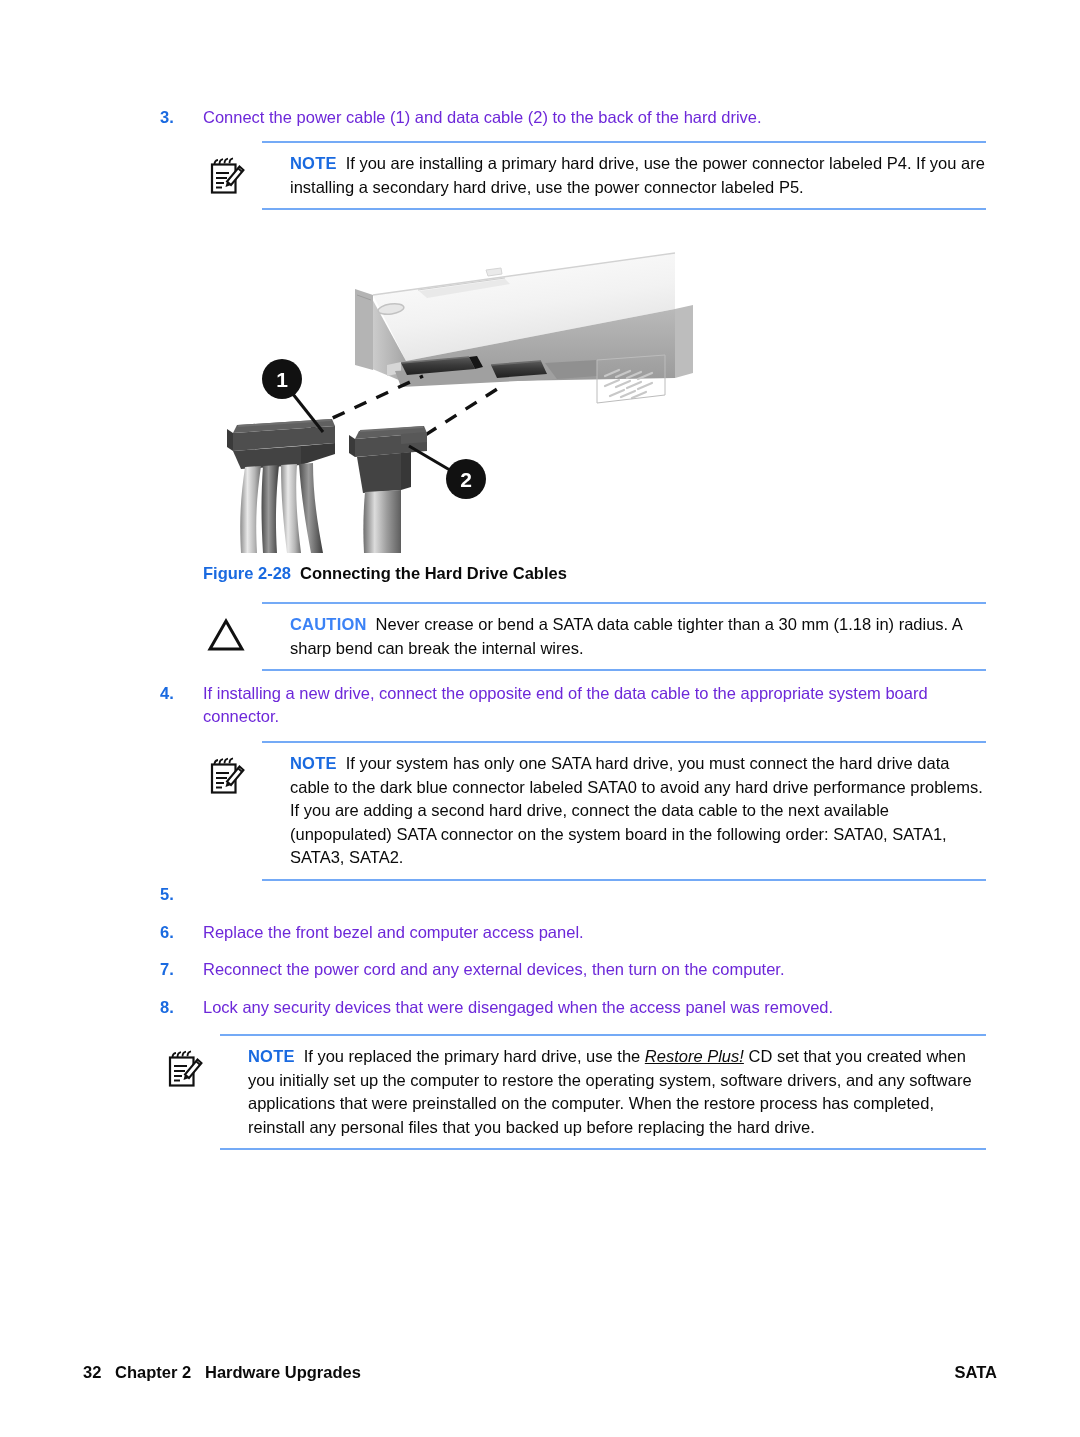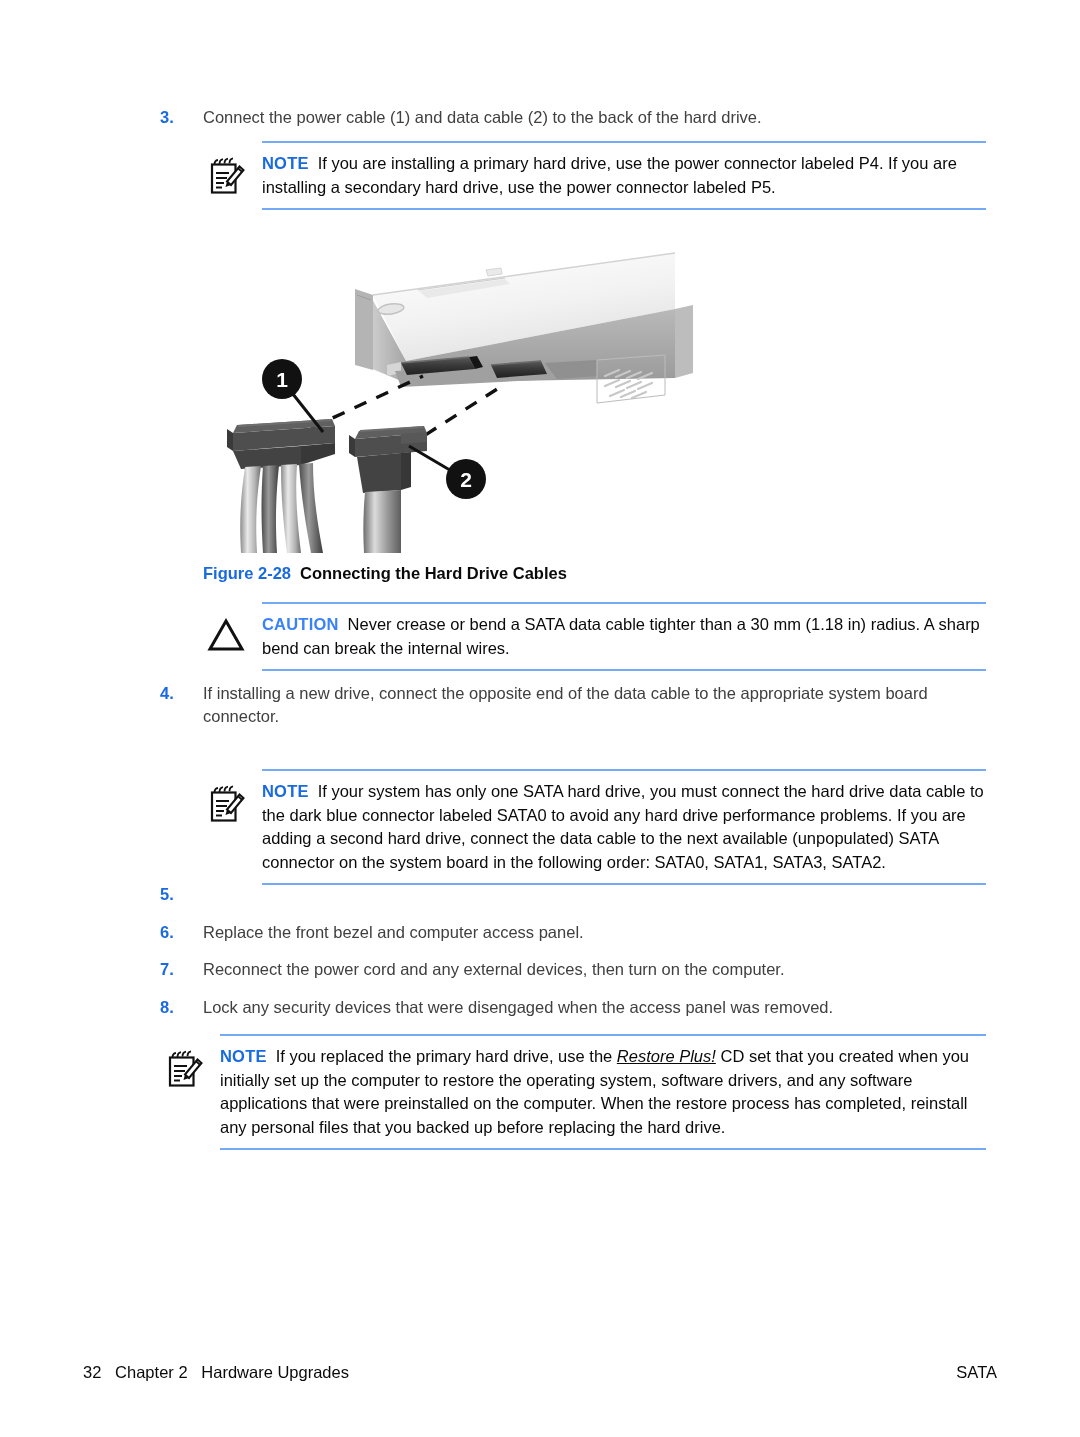--- a/index.html
+++ b/index.html
@@ -31,36 +31,37 @@
     width: 43px;
     flex: 0 0 43px;
     color: #1a6ae0;
     font-weight: bold;
     font-size: 16.5px;
     line-height: 23px;
   }
   .step-text {
     font-size: 16.5px;
     line-height: 23px;
-    color: #404040;
+    color: #6d28d9;
   }
 
   
   .admon {
     position: absolute;
   }
   .admon .rule {
     height: 2px;
     background: #74aaf6;
     width: 100%;
   }
   .admon .body {
     display: flex;
     align-items: flex-start;
     padding: 9px 0 9px 0;
+    gap: 28px;
   }
   .admon .icon-cell {
     flex: 0 0 55px;
     width: 55px;
     margin-left: -55px;
     padding-top: 4px;
   }
   .admon .content {
     font-size: 16.5px;
     line-height: 23.5px;
@@ -92,20 +93,21 @@
 
   
   .footer {
     position: absolute;
     left: 0;
     right: 0;
     bottom: 50px;
     height: 24px;
     font-size: 16.5px;
     color: #0a0a0a;
+    font-weight: bold;
   }
   .footer-left {
     position: absolute;
     left: 83px;
     top: 0;
     white-space: pre;
   }
   .footer-right {
     position: absolute;
     right: 83px;
@@ -307,21 +309,21 @@
       </div>
     </div>
     <div class="rule"></div>
   </div>
 
   <div class="step" style="left:160px; top:682px; width:830px;">
     <div class="step-num">4.</div>
     <div class="step-text">If installing a new drive, connect the opposite end of the data cable to the appropriate system board connector.</div>
   </div>
 
-  <div class="admon" style="left:262px; top:741px; width:724px;margin-top:28px;">
+  <div class="admon" style="left:262px; top:741px; width:724px;">
     <div class="rule"></div>
     <div class="body">
       <div class="icon-cell">
         <svg class="noteicon" width="40" height="42" viewBox="0 0 40 42" aria-hidden="true">
           <g stroke="#111" stroke-width="1.8" fill="none">
             <path d="M7.5 8.5 q 0 -4 3.5 -4.5"></path>
             <path d="M12.5 8.0 q 0 -4.2 3.5 -4.8"></path>
             <path d="M17.5 7.5 q 0 -4.2 3.5 -4.8"></path>
             <path d="M22.5 7.2 q 0 -4.2 3.5 -4.8"></path>
           </g>

